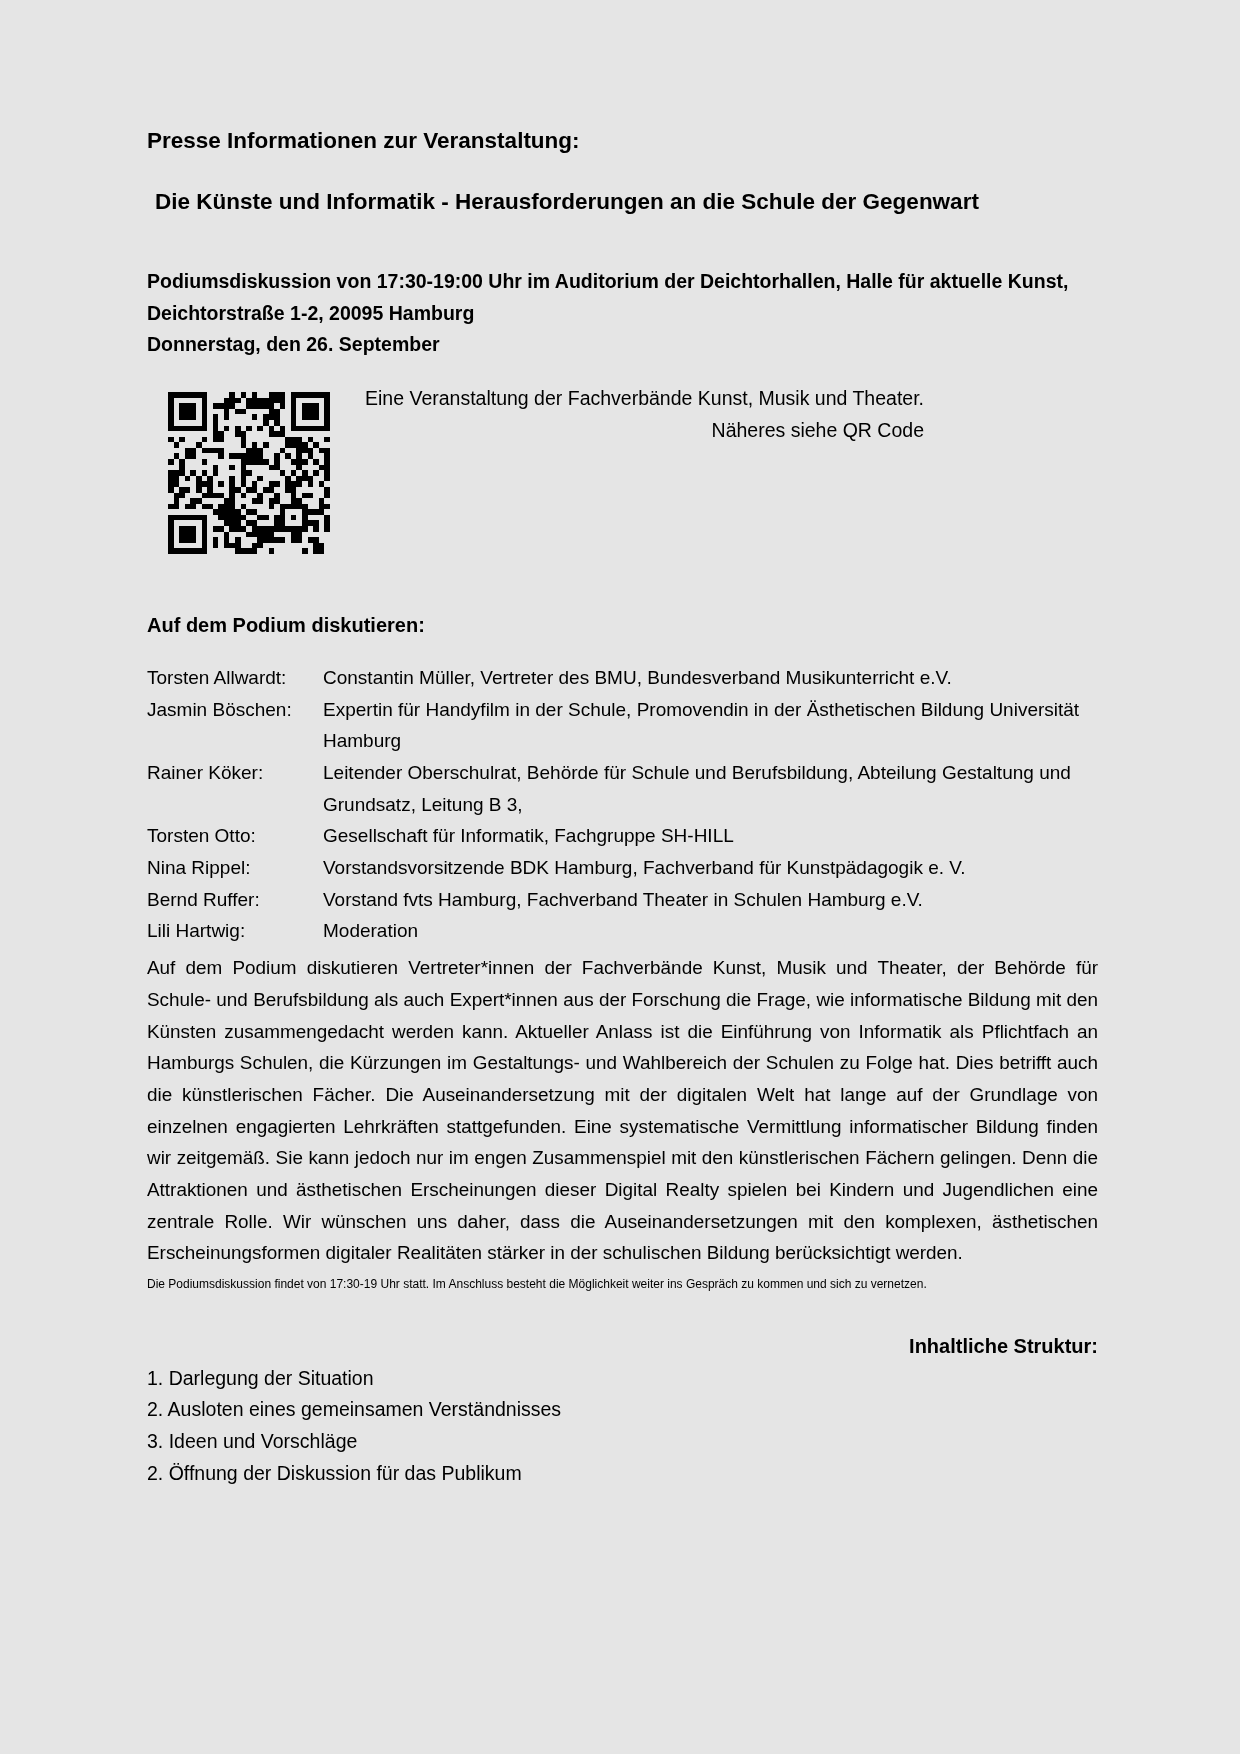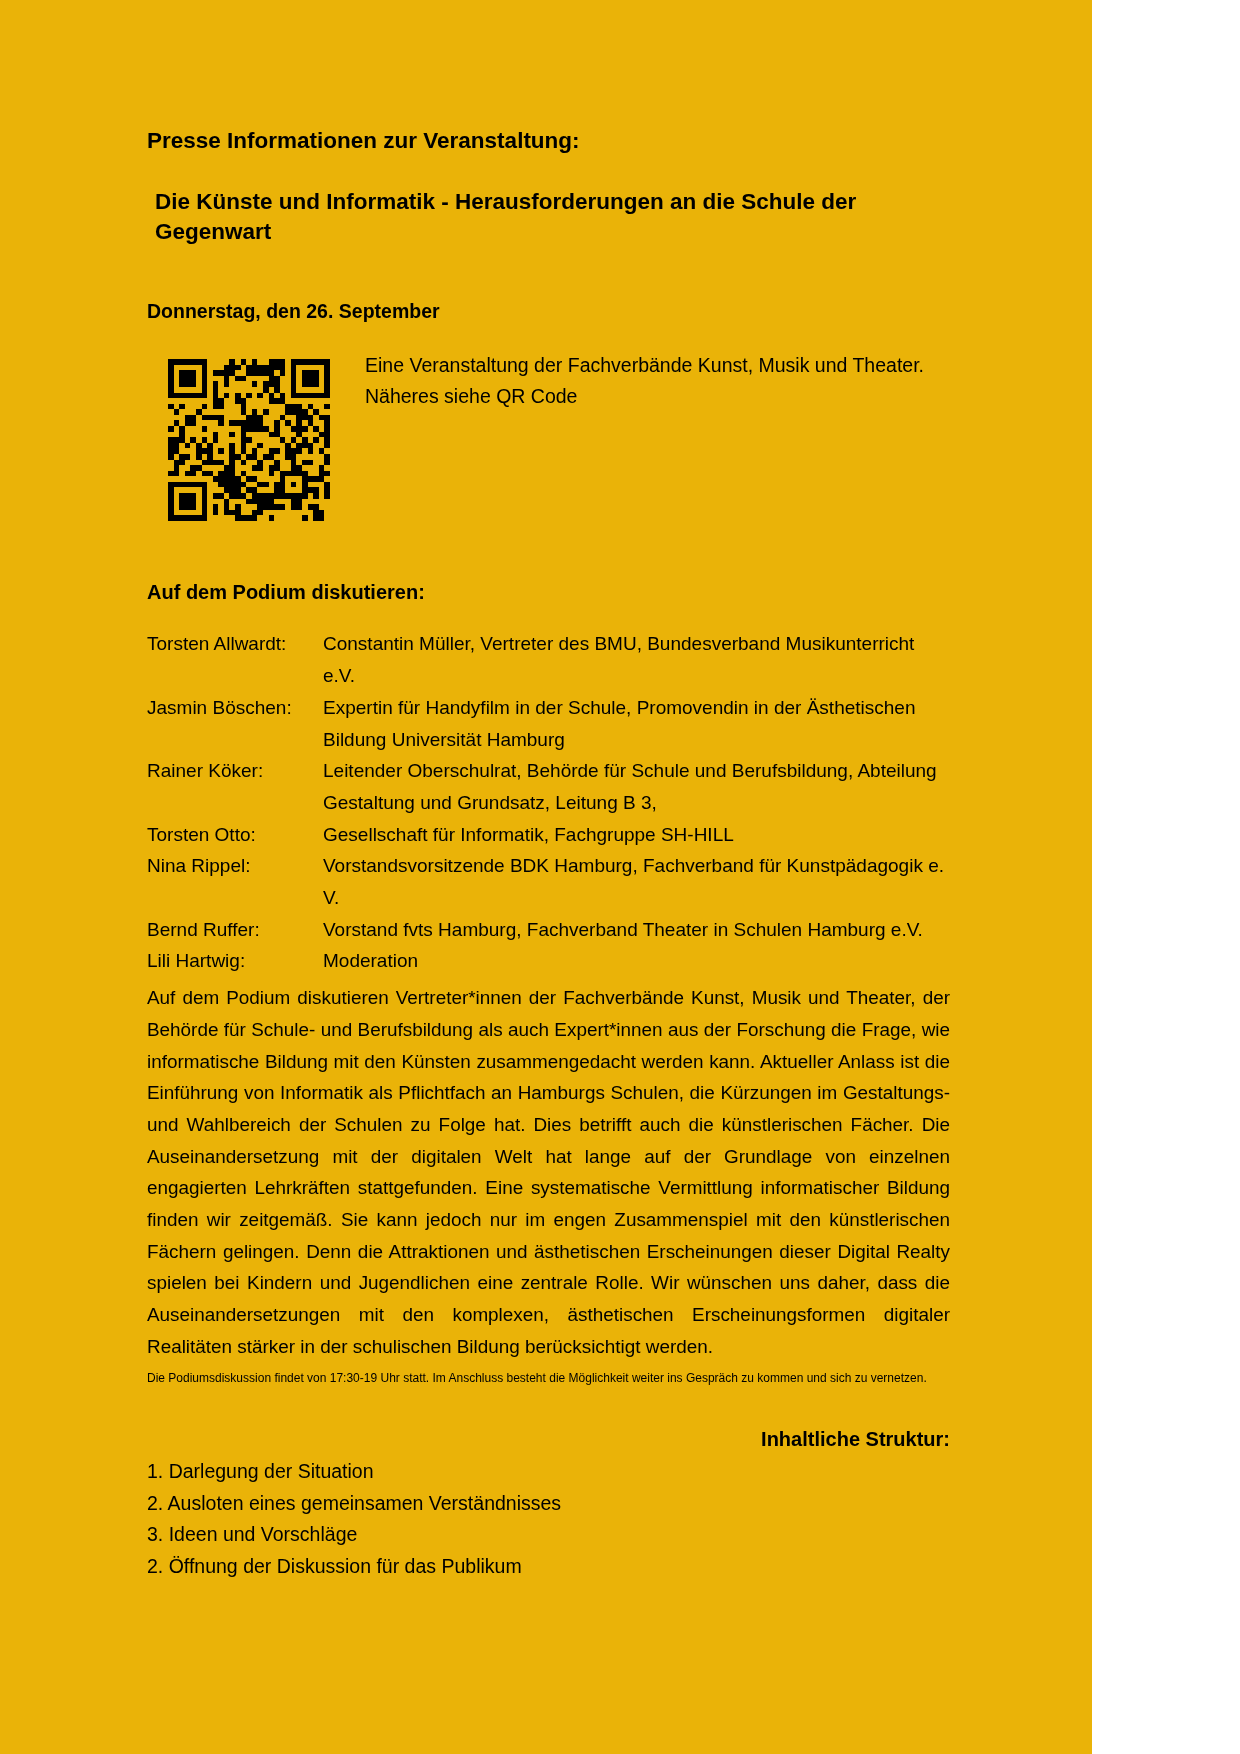--- a/index.html
+++ b/index.html
@@ -1,40 +1,40 @@
 <!DOCTYPE html>
 <html><head>
 <meta charset="utf-8">
 <style>
   html,body{margin:0;padding:0;background:#ffffff;}
   .page{
     position:relative;
-    width:1092px;height:1754px;
+    width:1240px;height:1754px;
     box-sizing:border-box;
-    background:#eab308;
+    background:#e5e5e5;
     color:#000000;
     font-family:"Liberation Sans", sans-serif;
     padding:126px 142px 0 147px;
     overflow:hidden;
   }
   .pretitle{
     margin:0;
     font-size:22.5px;font-weight:bold;line-height:29px;
   }
   .title{
     margin:32px 0 0 8px;
     font-size:22.5px;font-weight:bold;line-height:30px;
   }
   .event-block{
     margin-top:49px;
     font-size:19.5px;font-weight:bold;line-height:31.7px;
   }
   .qr-row{
     margin-top:31px;
-    display:flex;align-items:flex-start;
+    display:flex;align-items:flex-start;text-align:right;
   }
   .qr-box{
     margin-left:21px;
     width:162px;height:162px;flex:none;
   }
   .qr-box svg{display:block;}
   .qr-caption{
     margin-left:35px;margin-top:-9px;
     font-size:19.5px;line-height:31.7px;
   }
@@ -70,20 +70,21 @@
 </head>
 <body>
 
 <div class="page">
 
   <p class="pretitle">Presse Informationen zur Veranstaltung:</p>
 
   <p class="title">Die Künste und Informatik - Herausforderungen an die Schule der Gegenwart</p>
 
   <div class="event-block">
+    <div>Podiumsdiskussion von 17:30-19:00 Uhr im Auditorium der Deichtorhallen, Halle für aktuelle Kunst, Deichtorstraße 1-2, 20095 Hamburg</div>
     <div>Donnerstag, den 26. September</div>
   </div>
 
   <div class="qr-row">
     <div class="qr-box" id="qr">
         <svg viewBox="0 0 29 29" width="162" height="162" style="shape-rendering:crispEdges" fill="#000000" role="img" aria-label="QR code">
           <rect x="0" y="0" width="1" height="1"></rect>
           <rect x="1" y="0" width="1" height="1"></rect>
           <rect x="2" y="0" width="1" height="1"></rect>
           <rect x="3" y="0" width="1" height="1"></rect>

